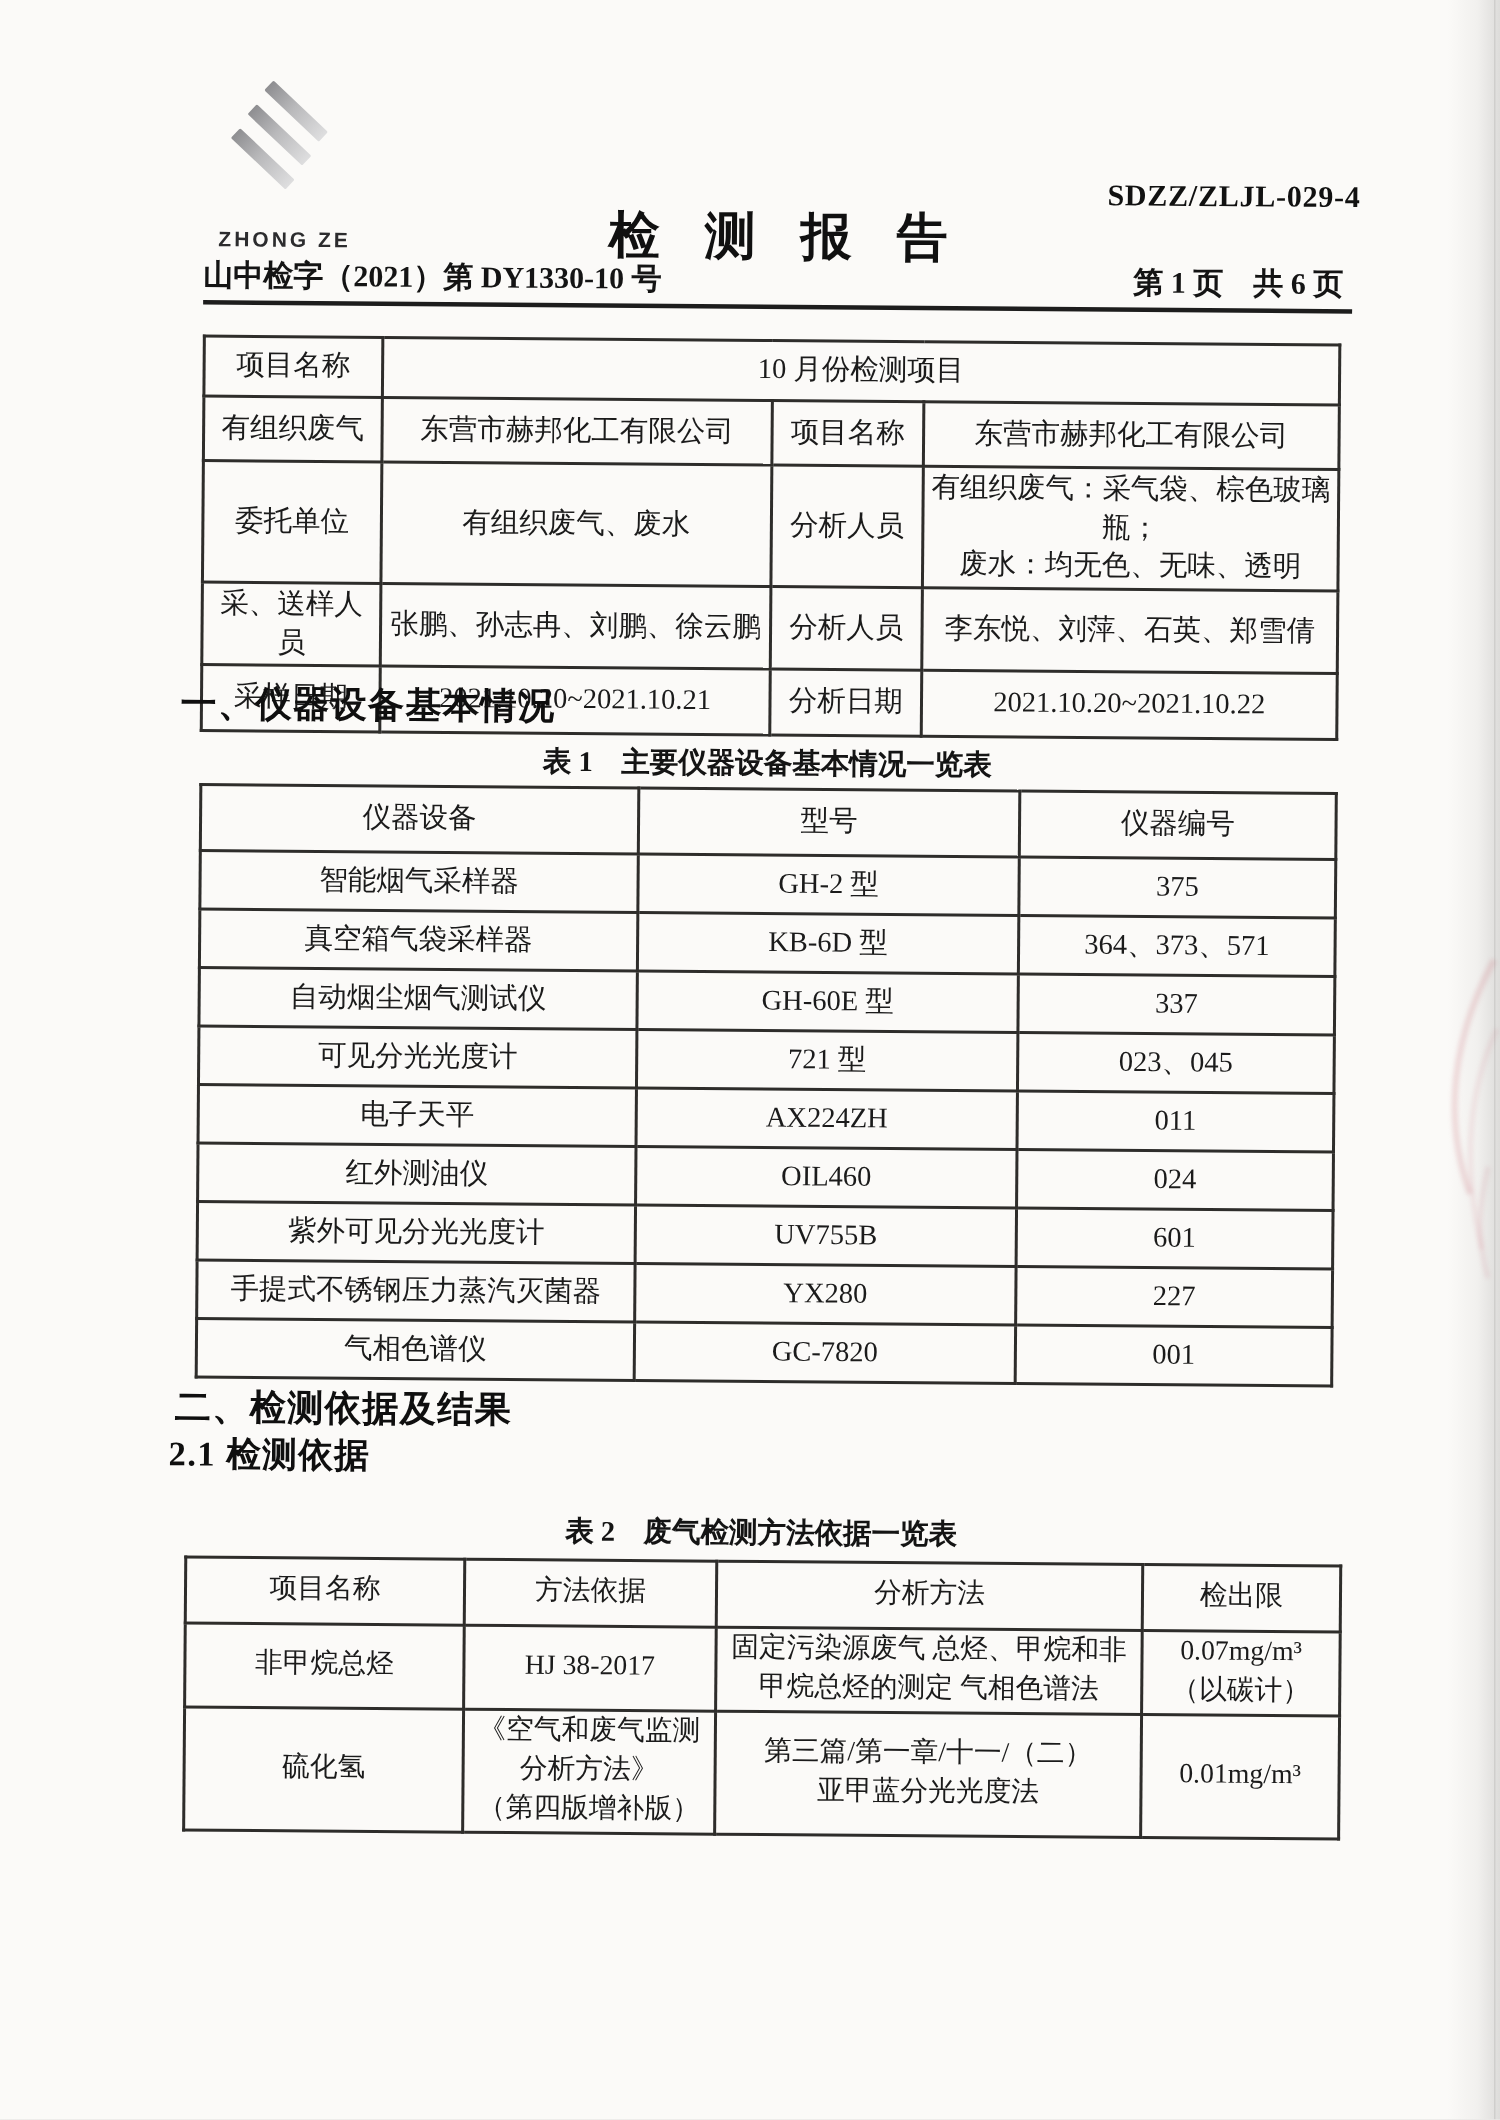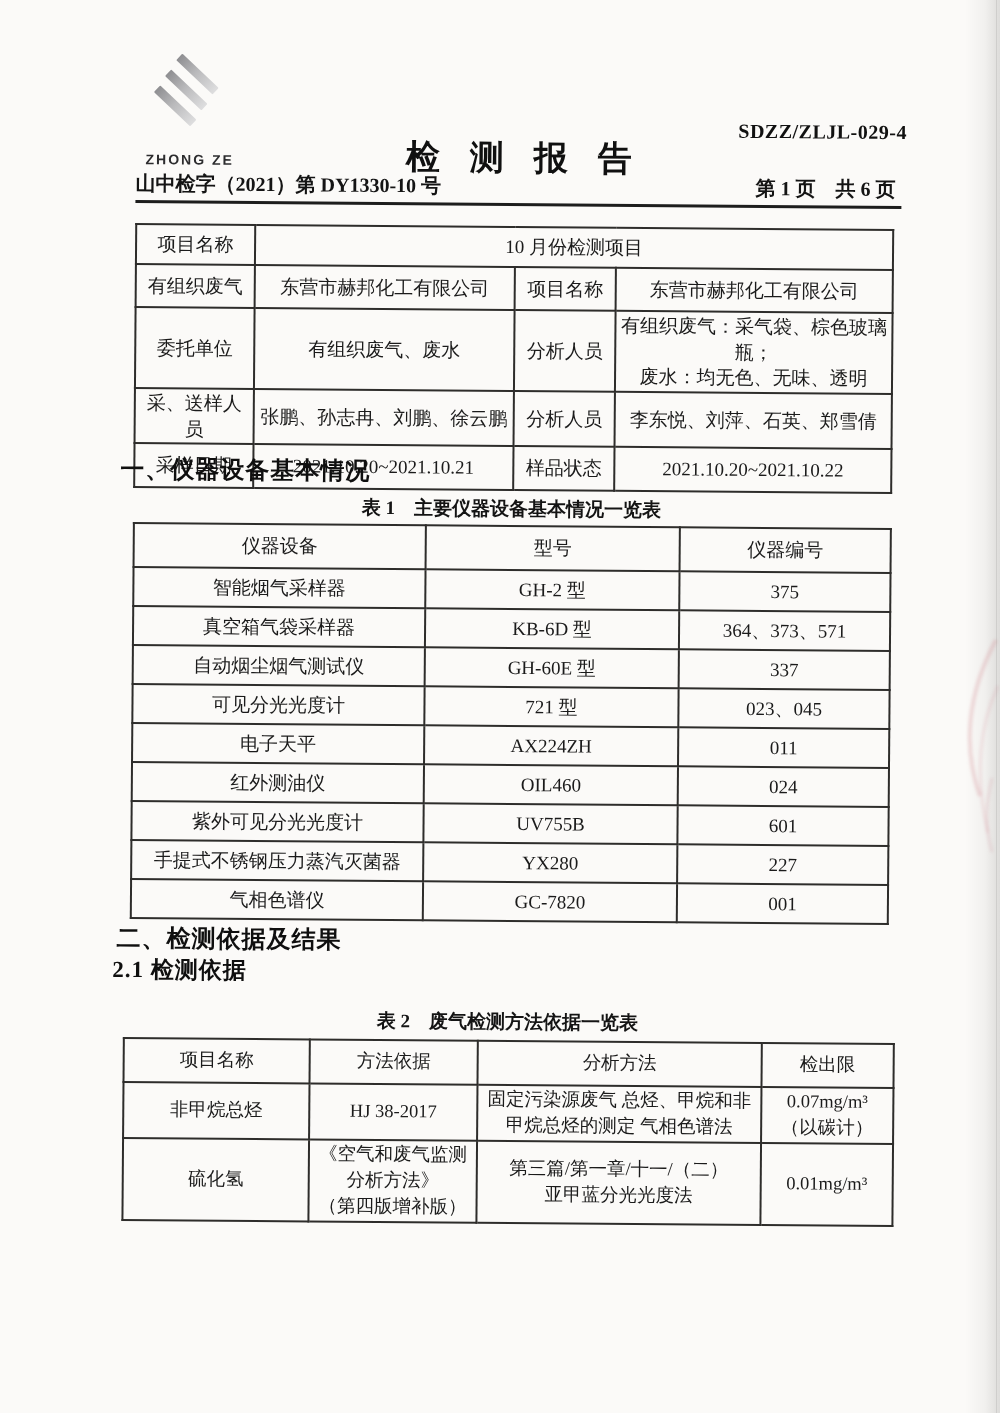--- a/index.html
+++ b/index.html
@@ -128,21 +128,21 @@
       </tr>
       <tr style="height:45px">
         <td>采、送样人员</td>
         <td>张鹏、孙志冉、刘鹏、徐云鹏</td>
         <td>分析人员</td>
         <td>李东悦、刘萍、石英、郑雪倩</td>
       </tr>
       <tr style="height:44px">
         <td>采样日期</td>
         <td>2021.10.20~2021.10.21</td>
-        <td>样品状态</td>
+        <td>分析日期</td>
         <td>2021.10.20~2021.10.22</td>
       </tr>
     </tbody>
       </table>
 
     <div class="heading h1">一、仪器设备基本情况</div>
     <div class="caption cap1">表 1　主要仪器设备基本情况一览表</div>
 
     <table class="instrument-table">
       <colgroup>

